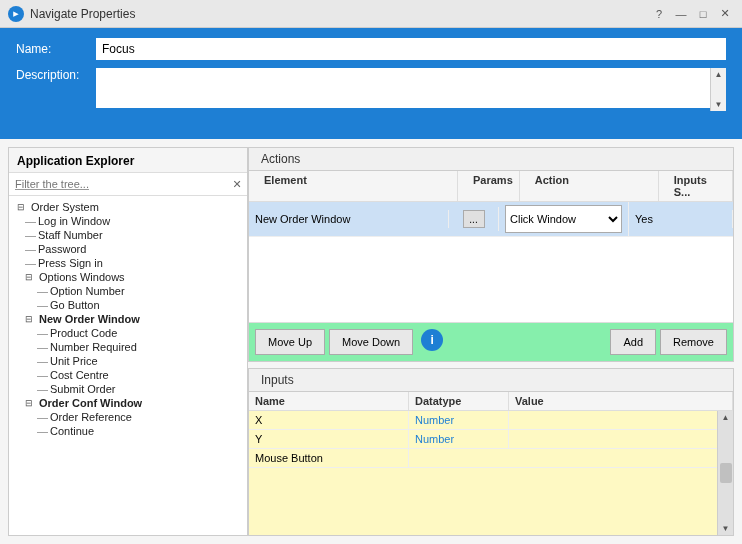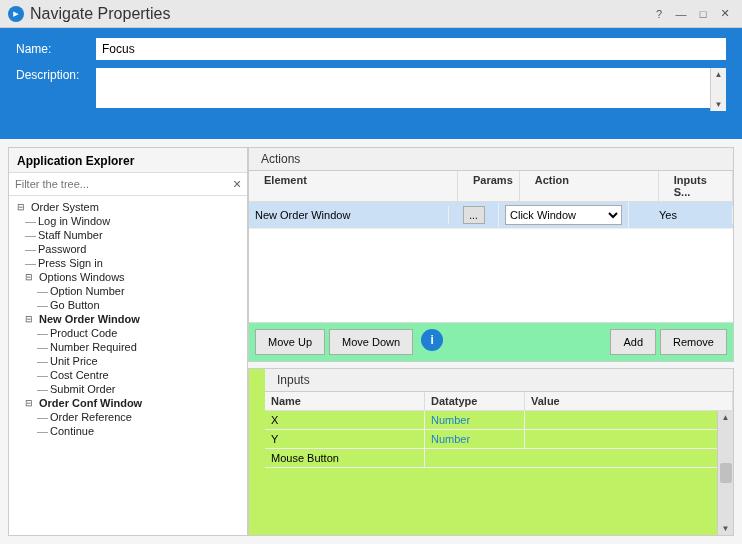--- a/index.html
+++ b/index.html
@@ -11,21 +11,21 @@
       display: flex;
       align-items: center;
       justify-content: space-between;
       padding: 4px 8px;
       height: 28px;
       border-bottom: 1px solid #ccc;
     }
     .title-bar-left { display: flex; align-items: center; gap: 6px; }
     .title-bar-icon { width: 16px; height: 16px; background: #1e7fd4; border-radius: 50%; display: flex; align-items: center; justify-content: center; }
     .title-bar-icon::after { content: '▶'; color: white; font-size: 7px; }
-    .title-bar-title { font-size: 16px; color: #333; }
+    .title-bar-title { font-size: 12px; color: #333; }
     .title-bar-controls { display: flex; gap: 4px; }
     .title-bar-btn { width: 18px; height: 18px; display: flex; align-items: center; justify-content: center; font-size: 11px; color: #555; cursor: pointer; }
 
     
     .dialog { background: #f5f5f5; height: 516px; display: flex; flex-direction: column; }
 
     
     .dialog-header {
       background: #1e7fd4;
       padding: 10px 16px 12px 16px;
@@ -64,21 +64,21 @@
     }
     .scroll-arrow { text-align: center; font-size: 8px; color: #555; padding: 2px 0; cursor: pointer; }
 
     
     .dialog-body { display: flex; flex: 1; padding: 8px; min-height: 0; }
 
     
     .left-panel { width: 240px; display: flex; flex-direction: column; background: white; border: 1px solid #ccc; }
     .panel-title { font-weight: bold; font-size: 12px; padding: 6px 8px 4px 8px; background: #f5f5f5; border-bottom: 1px solid #ddd; }
     .filter-bar { display: flex; align-items: center; border-bottom: 1px solid #ddd; }
-    .filter-input { flex: 1; height: 22px; border: none; outline: none; padding: 2px 6px; font-size: 11px; color: #999; }
+    .filter-input { flex: 1; height: 22px; border: none; outline: none; padding: 2px 6px; font-size: 11px; color: #999; text-decoration: underline; }
     .filter-clear { width: 20px; height: 22px; display: flex; align-items: center; justify-content: center; cursor: pointer; color: #666; font-size: 11px; }
 
     
     .tree { flex: 1; overflow-y: auto; padding: 4px 0; }
     .tree-item { display: flex; align-items: center; padding: 1px 4px; cursor: pointer; white-space: nowrap; }
     .tree-indent-1 { padding-left: 8px; }
     .tree-indent-2 { padding-left: 16px; }
     .tree-indent-3 { padding-left: 28px; }
     .expand-icon { width: 14px; font-size: 9px; color: #555; flex-shrink: 0; }
     .tree-text { font-size: 11px; color: #222; }
@@ -97,47 +97,47 @@
     .th-action { flex: 0 0 130px; }
     .th-inputs { flex: 1; }
 
     .table-body { flex: 1; min-height: 120px; }
     .table-row { display: flex; align-items: center; border-bottom: 1px solid #eee; }
     .table-row.selected { background: #cce0f5; }
     .td { padding: 3px 6px; font-size: 11px; border-right: 1px solid #eee; display: flex; align-items: center; }
     .td-element { flex: 0 0 200px; }
     .td-params { flex: 0 0 50px; justify-content: center; }
     .td-action { flex: 0 0 130px; }
-    .td-inputs { flex: 1; margin-left: 24px; }
+    .td-inputs { flex: 1; }
 
     .params-btn {
       width: 22px; height: 18px; background: #e0e0e0; border: 1px solid #aaa;
       font-size: 10px; cursor: pointer; display: flex; align-items: center; justify-content: center;
     }
     .action-select {
-      width: 100%; height: 20px; border: 1px solid #aaa; font-size: 11px;
+      width: 100%; height: 28px; border: 1px solid #aaa; font-size: 11px;
       background: white; outline: none;
     }
 
     
     .action-buttons { display: flex; gap: 4px; padding: 6px; align-items: flex-start; background: #86efac; border-top: 1px solid #ddd; }
     .btn {
       height: 26px; padding: 0 12px; border: 1px solid #aaa; background: #e8e8e8;
       font-size: 11px; cursor: pointer; display: flex; align-items: center; justify-content: center;
     }
     .btn:disabled { color: #aaa; cursor: default; }
     .info-icon {
       width: 22px; height: 22px; background: #1e7fd4; border-radius: 50%;
       display: flex; align-items: center; justify-content: center;
       color: white; font-size: 12px; font-weight: bold; margin-left: 4px;
     }
     .btn-spacer { flex: 1; }
 
     
-    .inputs-section { border: 1px solid #ccc; background: #bef264; display: flex; flex-direction: column; flex: 1; padding-left: 16px; }
+    .inputs-section { border: 1px solid #ccc; background: #fef9c3; display: flex; flex-direction: column; flex: 1; }
     .inputs-table-header { display: flex; background: #f5f5f5; border-bottom: 1px solid #ddd; }
     .inputs-th { padding: 3px 6px; font-size: 11px; font-weight: 600; color: #333; border-right: 1px solid #ddd; }
     .inputs-th-name { flex: 0 0 160px; }
     .inputs-th-datatype { flex: 0 0 100px; }
     .inputs-th-value { flex: 1; }
 
     .inputs-body { flex: 1; overflow-y: auto; position: relative; }
     .inputs-row { display: flex; align-items: center; border-bottom: 1px solid #eee; }
     .inputs-td { padding: 3px 6px; font-size: 11px; border-right: 1px solid #eee; }
     .inputs-td-name { flex: 0 0 160px; }

